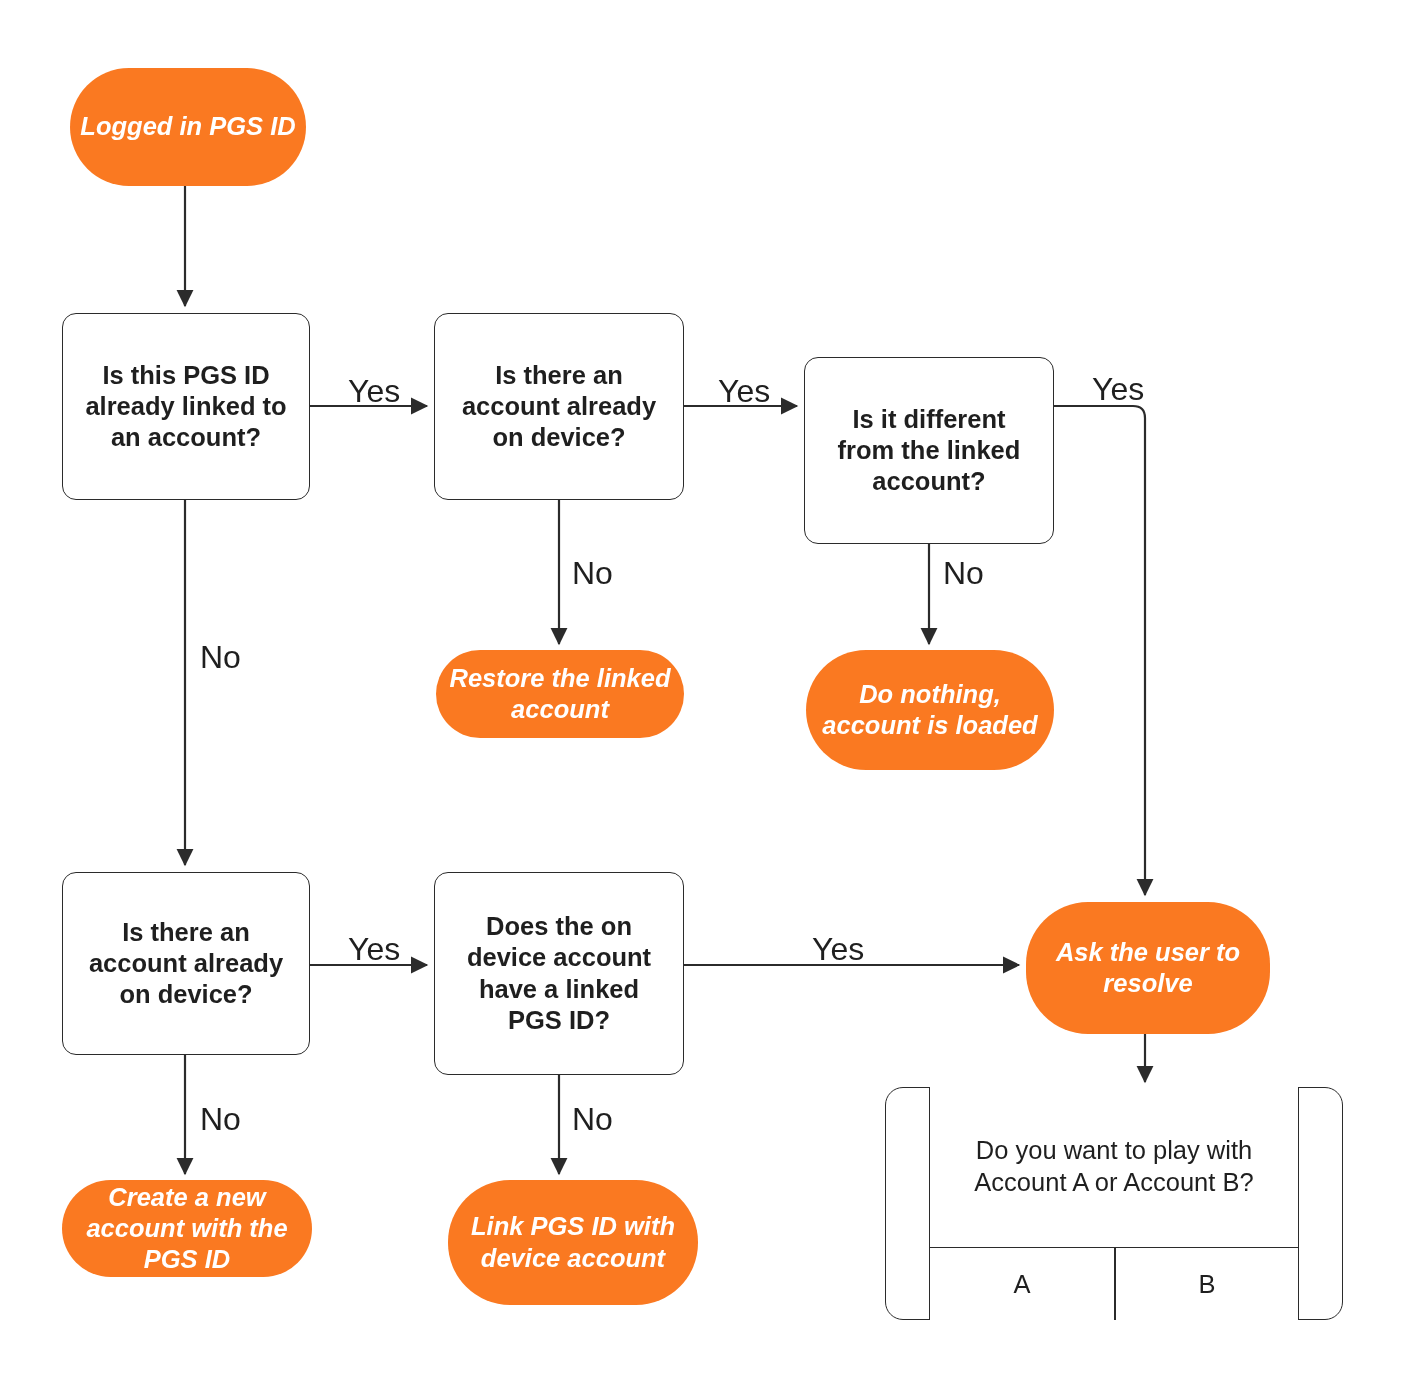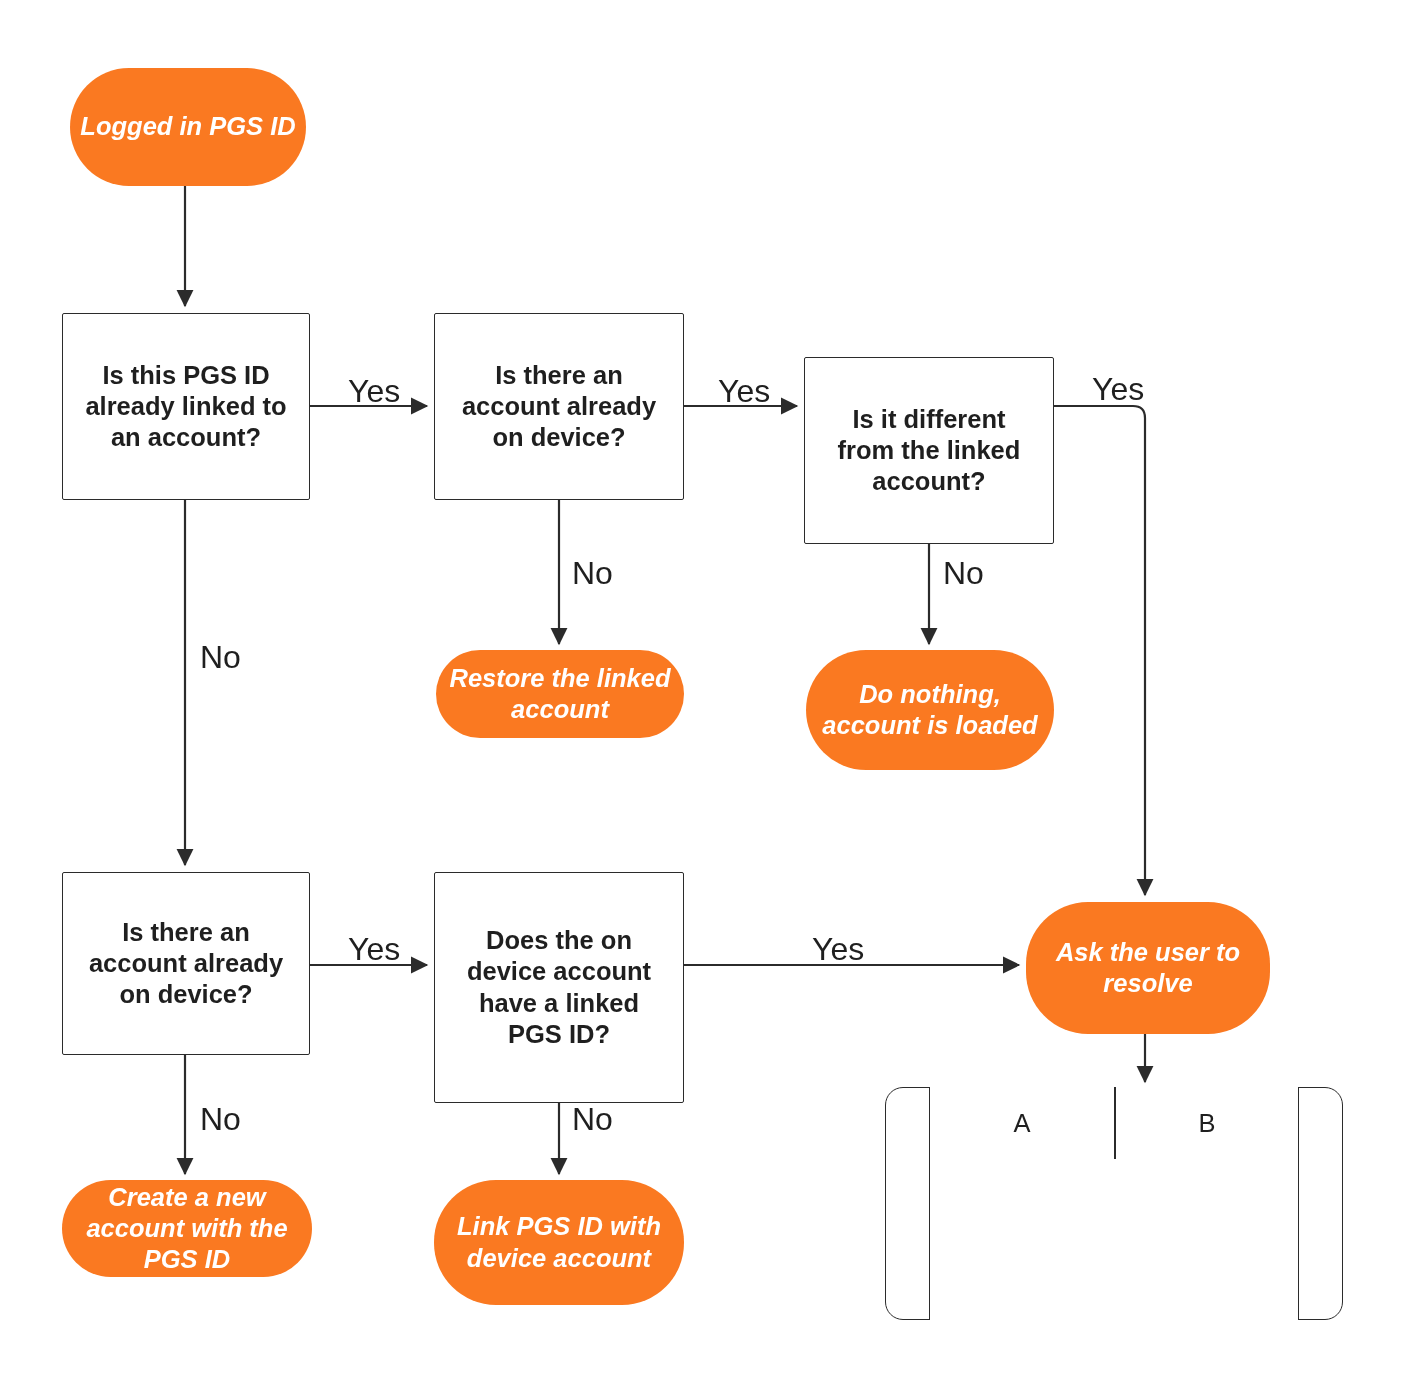--- a/index.html
+++ b/index.html
@@ -29,21 +29,21 @@
     display: flex;
     align-items: center;
     justify-content: center;
     text-align: center;
     line-height: 1.22;
     font-weight: bold;
   }
   .node.decision {
     background: #ffffff;
     border: 1.6px solid #2b2b2b;
-    border-radius: 2px;
+    border-radius: 14px;
     color: #1f1f1f;
     font-size: 25.5px;
   }
   .node.terminal {
     background: #FA7921;
     border: none;
     border-radius: 62px;
     color: #ffffff;
     font-style: italic;
     font-size: 25.5px;
@@ -183,21 +183,21 @@
   </div>
 
   <div class="node decision" style="left:62px; top:872px; width:248px; height:183px;">
     <span>
       <span>Is there an</span><br>
       <span>account already</span><br>
       <span>on device?</span>
     </span>
   </div>
 
-  <div class="node decision" style="left:434px; top:872px; width:250px; height:231px;">
+  <div class="node decision" style="left:434px; top:872px; width:250px; height:203px;">
     <span>
       <span>Does the on</span><br>
       <span>device account</span><br>
       <span>have a linked</span><br>
       <span>PGS ID?</span>
     </span>
   </div>
 
   <div class="node terminal" style="left:1026px; top:902px; width:244px; height:132px;">
     <span>
@@ -207,21 +207,21 @@
   </div>
 
   <div class="node terminal" style="left:62px; top:1180px; width:250px; height:97px;">
     <span>
       <span>Create a new</span><br>
       <span>account with the</span><br>
       <span>PGS  ID</span>
     </span>
   </div>
 
-  <div class="node terminal" style="left:434px; top:1180px; width:250px; height:125px;">
+  <div class="node terminal" style="left:448px; top:1180px; width:250px; height:125px;">
     <span>
       <span>Link PGS ID with</span><br>
       <span>device account</span>
     </span>
   </div>
 
   <div class="edge-label" style="left:348px; top:373px;">Yes</div>
 
   <div class="edge-label" style="left:200px; top:639px;">No</div>
 
@@ -237,19 +237,25 @@
 
   <div class="edge-label" style="left:200px; top:1101px;">No</div>
 
   <div class="edge-label" style="left:812px; top:931px;">Yes</div>
 
   <div class="edge-label" style="left:572px; top:1101px;">No</div>
 
   <div class="dialog-outer" style="left:885px; top:1087px; width:458px; height:233px;"></div>
 
   <div class="dialog-inner" style="left:929px; top:1087px; width:370px; height:233px;">
+    <div class="dialog-msg">
+      <span>
+        <span>Do you want to play with</span><br>
+        <span>Account A or Account B?</span>
+      </span>
+    </div>
     <div class="dialog-buttons">
       <div class="dialog-btn">A</div>
       <div class="dialog-btn second">B</div>
     </div>
   </div>
 
 </div>
 
 </body></html>

